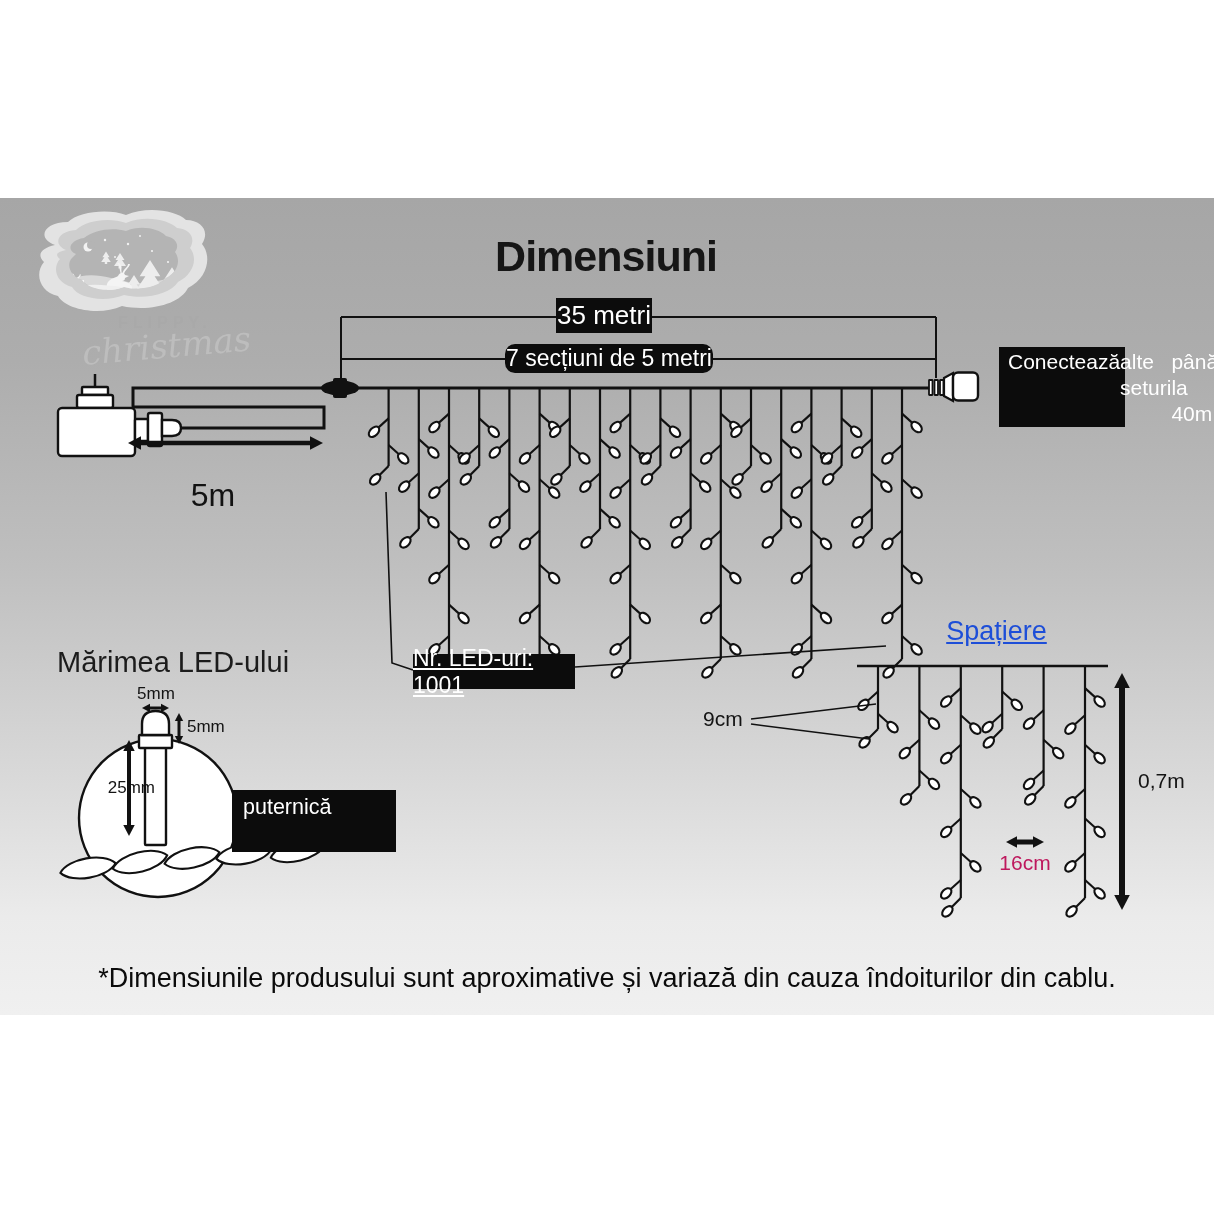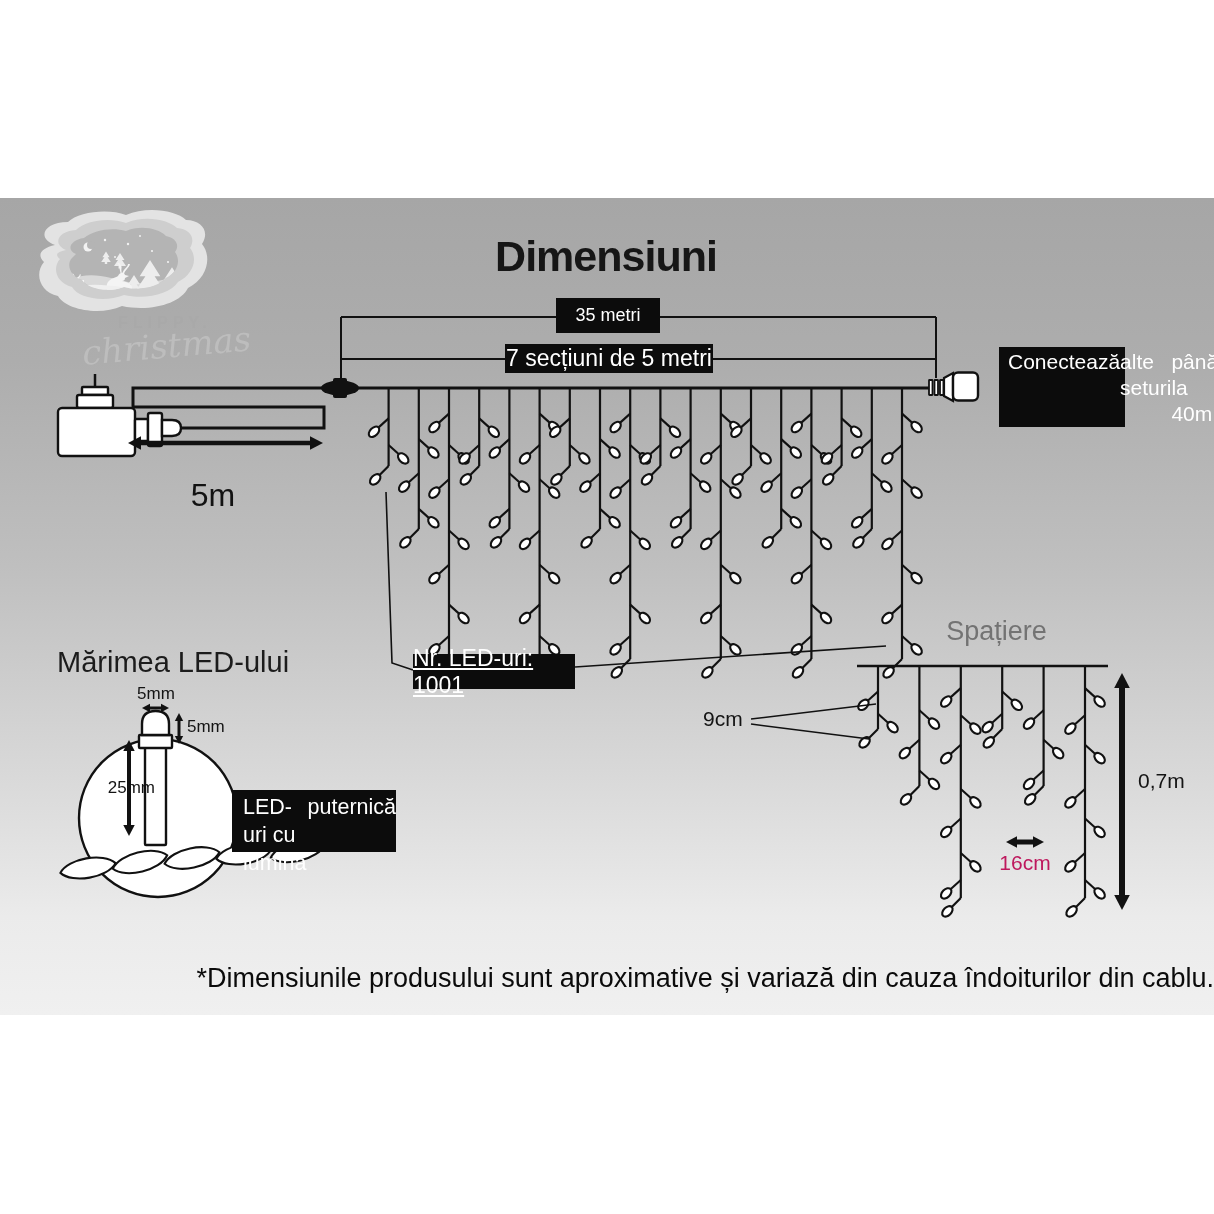--- a/index.html
+++ b/index.html
@@ -16,35 +16,35 @@
   .lbl{position:absolute;white-space:nowrap;}
   .blackbox{
     position:absolute;background:#0c0c0c;color:#ffffff;
     display:flex;align-items:center;justify-content:center;
   }
   .blackbox.left{align-items:flex-start;justify-content:flex-start;}
   #page-title{
     left:376px;top:232px;width:460px;text-align:center;
     font-size:43px;font-weight:bold;letter-spacing:-1px;color:#161616;
   }
-  #box-total{left:556px;top:298px;width:104px;height:35px;font-size:18px;}
-  #box-sections{left:505px;top:344px;width:208px;height:29px;font-size:23px;}
+  #box-total{left:556px;top:298px;width:96px;height:35px;font-size:26px;}
+  #box-sections{left:505px;top:344px;width:208px;height:29px;font-size:23px;border-radius:10px;}
   #box-connect{left:999px;top:347px;width:126px;height:80px;font-size:21px;line-height:26px;padding:2px 0 0 9px;box-sizing:border-box;}
   #box-ledcount{left:413px;top:654px;width:162px;height:35px;font-size:23px;text-decoration:underline;}
   #box-lednote{left:232px;top:790px;width:164px;height:62px;font-size:21.5px;line-height:28px;padding:3px 0 0 11px;box-sizing:border-box;}
   #lbl-5m{left:158px;top:453px;width:110px;text-align:center;font-size:32px;color:#121212;margin-top:24px;}
-  #lbl-spatiere{left:944px;top:616px;width:105px;text-align:center;font-size:27px;color:#737373;}
+  #lbl-spatiere{left:944px;top:616px;width:105px;text-align:center;font-size:27px;color:#1d4ed8;text-decoration:underline;}
   #lbl-9cm{left:703px;top:707px;font-size:21px;color:#141414;}
   #lbl-16cm{left:990px;top:851px;width:70px;text-align:center;font-size:21px;color:#be185d;}
   #lbl-07m{left:1138px;top:769px;font-size:21px;color:#141414;}
   #lbl-marimea{left:57px;top:646px;font-size:29px;color:#1c1c1c;}
   #lbl-5mm-top{left:131px;top:684px;width:50px;text-align:center;font-size:17px;color:#141414;}
   #lbl-5mm-right{left:187px;top:717px;font-size:17px;color:#141414;}
   #lbl-25mm{left:78px;top:778px;width:48px;text-align:right;font-size:17px;color:#141414;margin-left:29px;}
-  #footnote{left:0;top:963px;width:1214px;text-align:right;font-size:27px;color:#0b0b0b;}
+  #footnote{left:0;top:963px;width:1214px;text-align:center;font-size:27px;color:#0b0b0b;}
   #brand-name{left:118px;top:314px;width:84px;text-align:center;font-size:16px;letter-spacing:5px;color:#a9a9a9;font-weight:bold;}
   #brand-sub{
     left:82px;top:326px;width:160px;text-align:center;font-size:34px;color:#bdbdbd;
     font-family:"DejaVu Serif","Liberation Serif",serif;font-style:italic;transform:rotate(-5deg);
   }
 </style>
 </head>
 <body>
 
 <div id="panel"></div>
@@ -494,21 +494,20 @@
   <span>Conectează</span>
   <span>alte seturi</span>
   <span>până la 40m</span>
 </div>
 
 <div class="blackbox" id="box-ledcount">
   <span>Nr. LED-uri: 1001</span>
 </div>
 
 <div class="blackbox left" id="box-lednote">
-  <span>LED-uri cu lumină</span>
   <span>puternică</span>
 </div>
 
 <div class="lbl" id="lbl-5m">5m</div>
 <div class="lbl" id="lbl-spatiere">Spațiere</div>
 <div class="lbl" id="lbl-9cm">9cm</div>
 <div class="lbl" id="lbl-16cm">16cm</div>
 <div class="lbl" id="lbl-07m">0,7m</div>
 <div class="lbl" id="lbl-marimea">Mărimea LED-ului</div>
 <div class="lbl" id="lbl-5mm-top">5mm</div>

